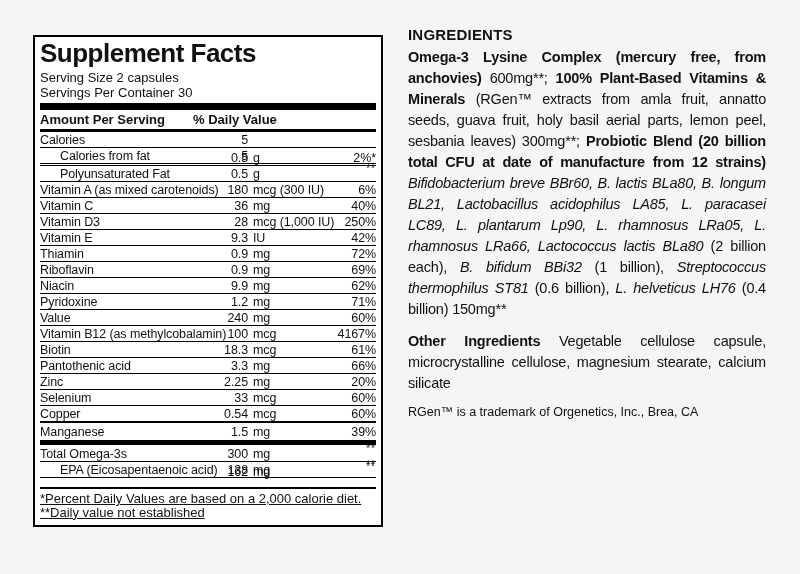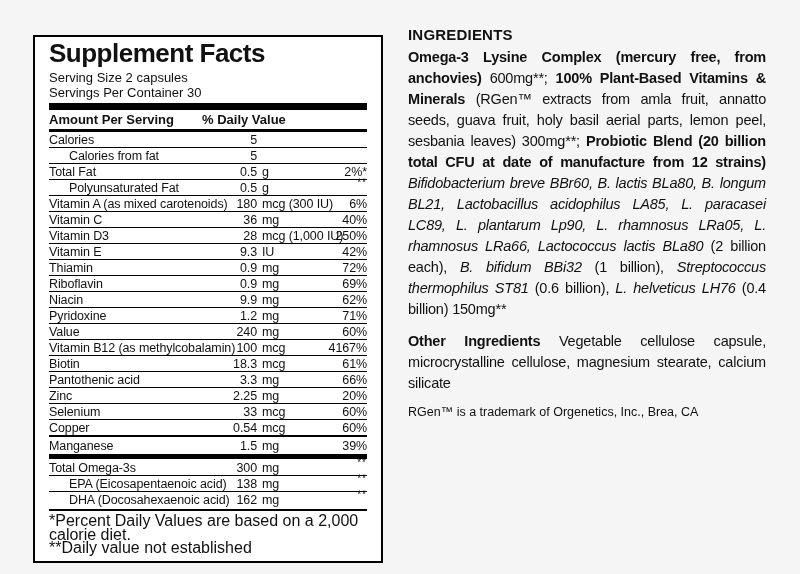--- a/index.html
+++ b/index.html
@@ -13,21 +13,21 @@
   body{
     width:800px;height:574px;position:relative;overflow:hidden;
     background:var(--bg);color:var(--ink);
     font-family:"Liberation Sans", sans-serif;
   }
 
   
   .sf-box{
     position:absolute;left:33px;top:35px;width:350px;
     background:var(--panel);border:2px solid var(--line);
-    padding:2px 14px 5px;
+    padding:2px 5px 5px;
   }
   .sf-title{
     font-size:26px;font-weight:bold;letter-spacing:-0.5px;
     margin:0 0 3px;line-height:28px;
   }
   .sf-line{font-size:13px;line-height:15px;}
   .bar-thick{height:7px;background:var(--line);margin:3px 0 2px;}
   .colhead{
     position:relative;font-weight:bold;font-size:13px;line-height:16px;
     border-bottom:3px solid var(--line);padding-bottom:1px;
@@ -41,22 +41,22 @@
   .row.sep-thin {border-top:1px solid var(--line);}
   .row.sep-med  {border-top:2px solid var(--line);padding-top:2px;}
   .row.sep-thick{border-top:5px solid var(--line);padding-top:2px;}
   .nm.ind,.nm2{padding-left:20px;}
   .num{position:absolute;left:140px;width:68px;text-align:right;bottom:0.5px;}
   .unit{position:absolute;left:213px;bottom:0.5px;}
   .dv{position:absolute;right:0;bottom:0.5px;}
   .dv.est{font-size:10px;bottom:5px;letter-spacing:1px;}
 
   .footnotes{
-    border-top:2px solid var(--line);margin-top:2px;
-    padding:3px 0 1px;font-size:16px;line-height:13.5px;
+    border-top:2px solid var(--line);margin-top:8px;
+    padding:3px 0 1px;font-size:13px;line-height:13.5px;text-decoration:underline;
   }
 
   
   .ing{position:absolute;left:408px;top:26px;width:358px;}
   .ing-head{font-size:15px;font-weight:bold;margin:0 0 4px;letter-spacing:0.2px;}
   .ing-para{
     font-size:14.5px;line-height:21px;text-align:justify;
     margin:0 0 11px;letter-spacing:-0.2px;
   }
   .ing-para .b{font-weight:bold;}
@@ -86,21 +86,20 @@
     <span class="dv"></span>
   </div>
         <div class="row sep-thin">
     <div class="nm ind">Calories from fat</div>
 
     <span class="num">5</span>
     <span class="unit"></span>
     <span class="dv"></span>
   </div>
         <div class="row sep-thin">
-    <div class="nm">Total Fat</div>
 
     <span class="num">0.5</span>
     <span class="unit">g</span>
     <span class="dv">2%*</span>
   </div>
         <div class="row sep-thin">
     <div class="nm ind">Polyunsaturated Fat</div>
 
     <span class="num">0.5</span>
     <span class="unit">g</span>
@@ -225,21 +224,20 @@
     <span class="dv est">**</span>
   </div>
         <div class="row sep-thin">
     <div class="nm ind">EPA (Eicosapentaenoic acid)</div>
 
     <span class="num">138</span>
     <span class="unit">mg</span>
     <span class="dv est">**</span>
   </div>
         <div class="row sep-thin">
-    <div class="nm ind">DHA (Docosahexaenoic acid)</div>
 
     <span class="num">162</span>
     <span class="unit">mg</span>
     <span class="dv est">**</span>
   </div>
       </div>
     <div class="footnotes">
       <div>*Percent Daily Values are based on a 2,000 calorie diet.</div>
       <div>**Daily value not established</div>
     </div>

